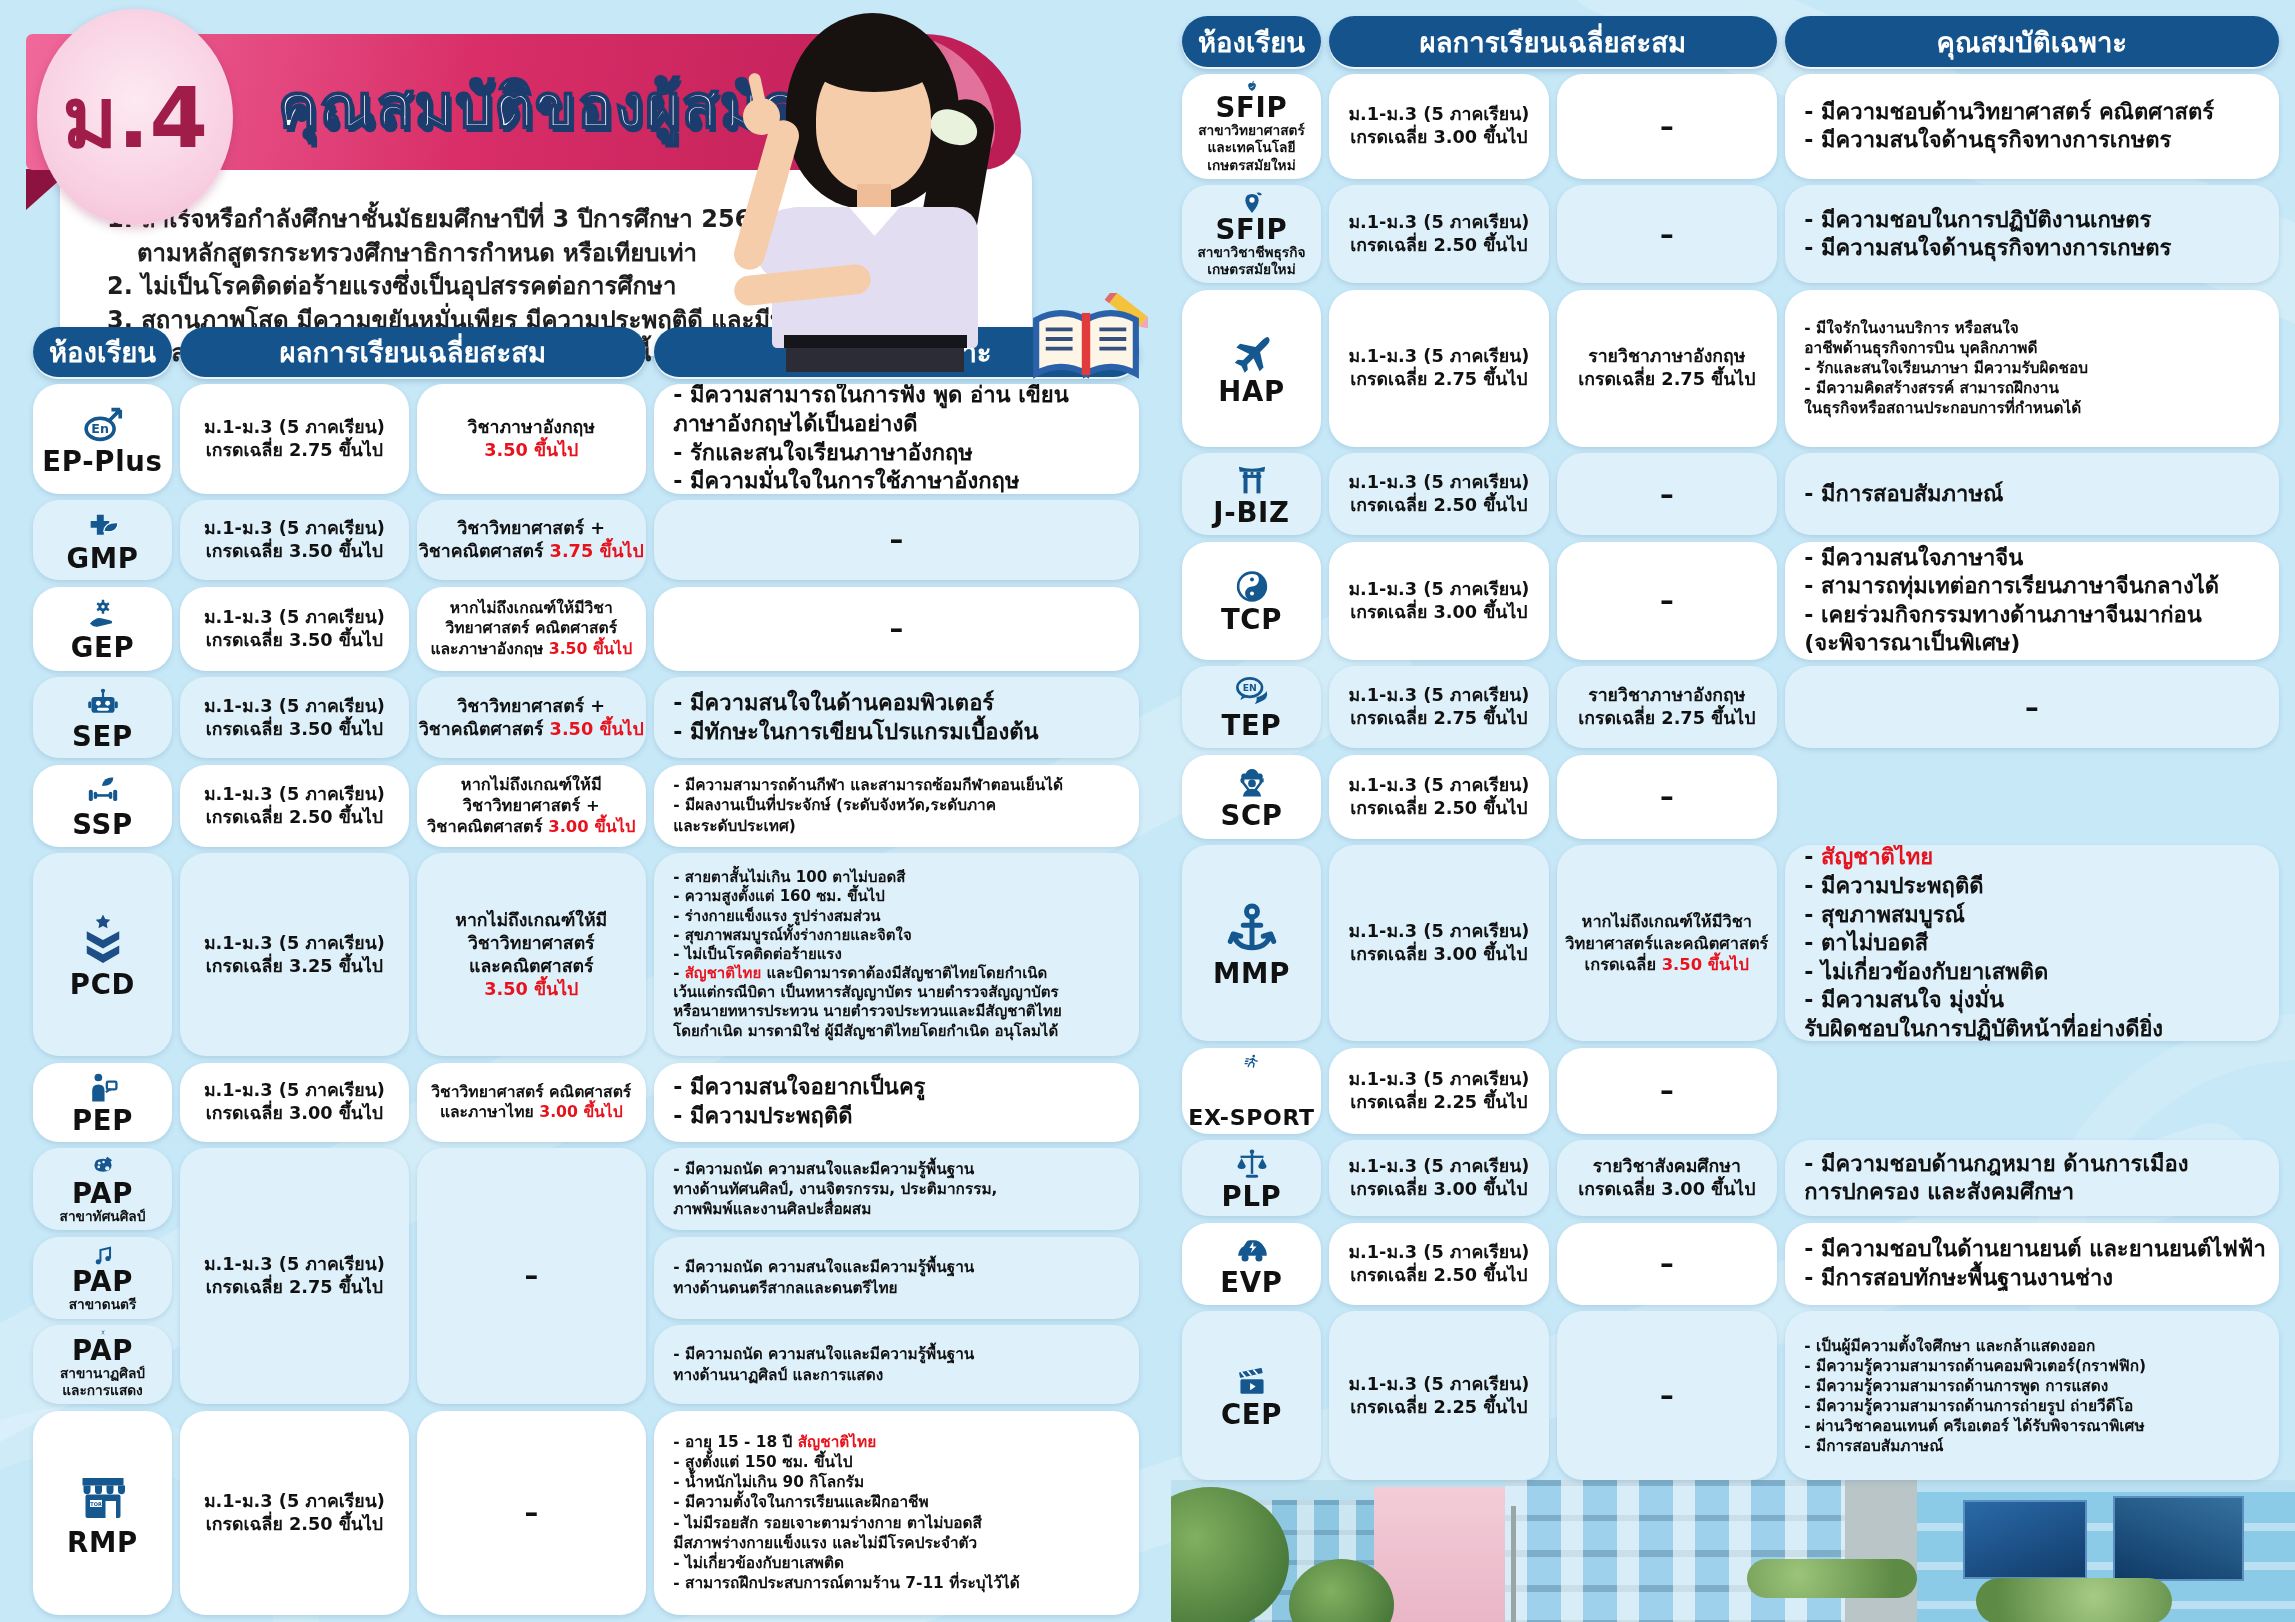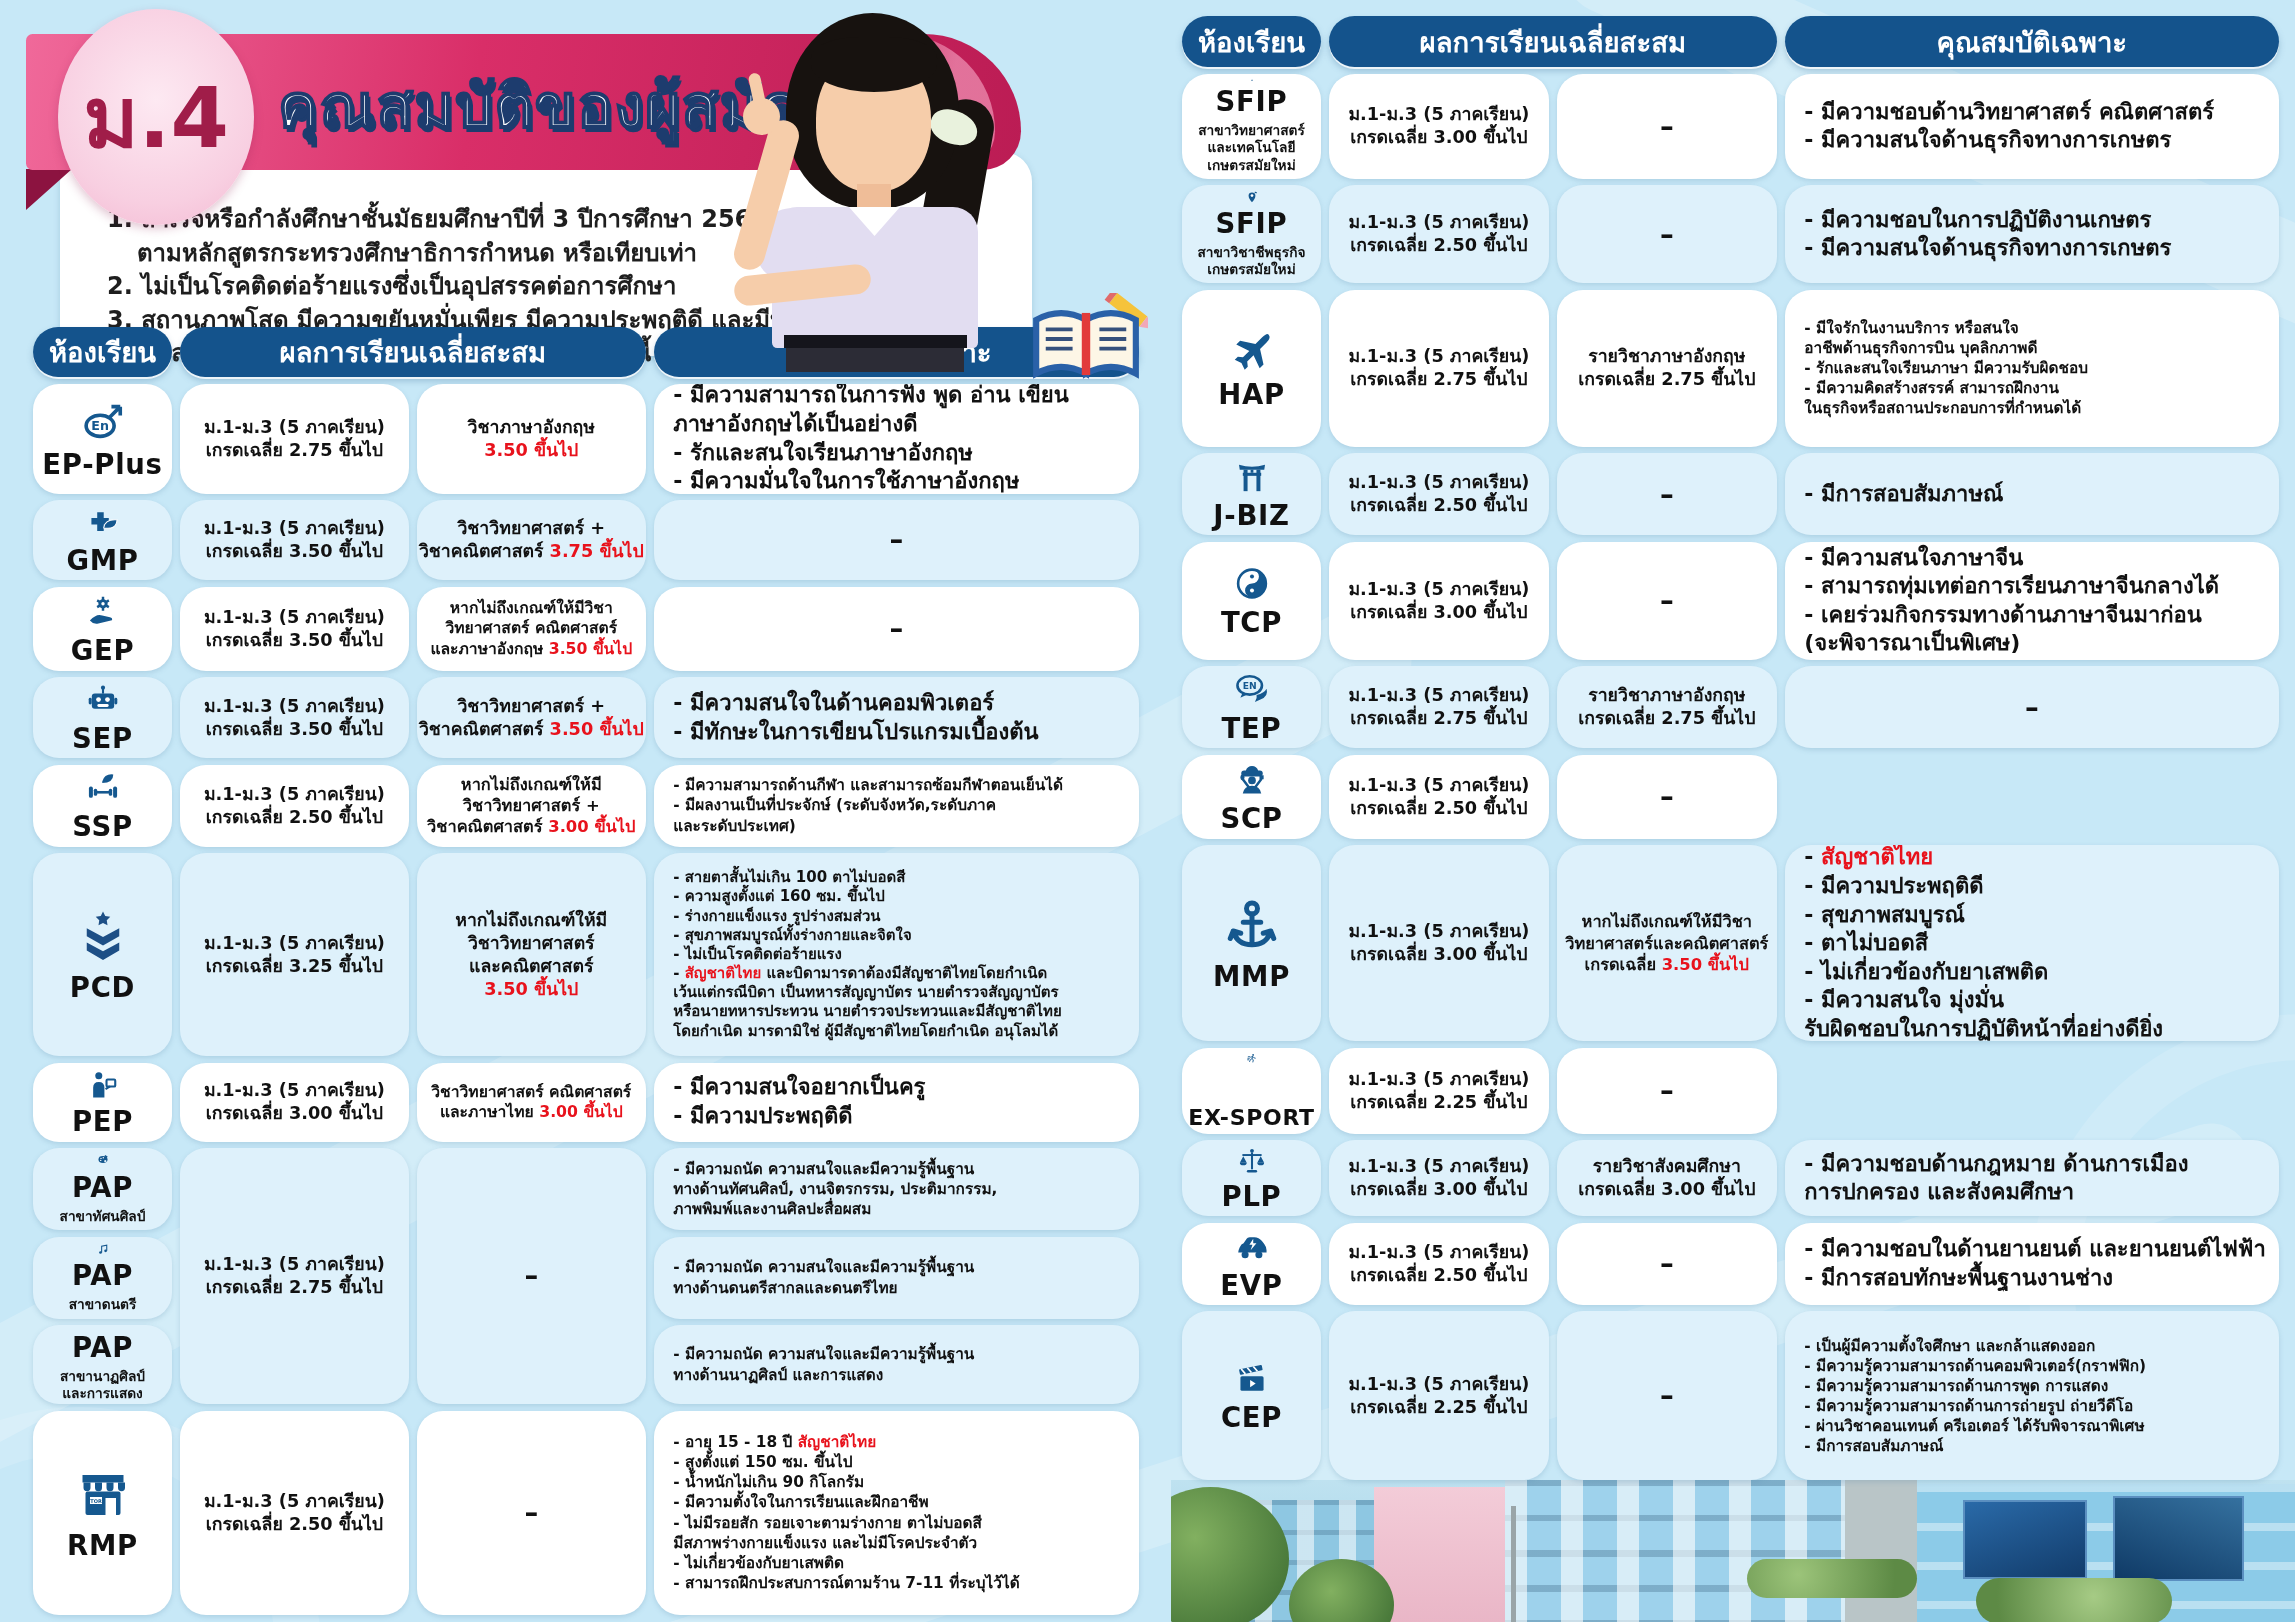--- a/index.html
+++ b/index.html
@@ -12,21 +12,21 @@
 
   
   .banner{position:absolute;left:26px;top:34px;width:995px;height:136px;z-index:3;
     background:linear-gradient(100deg,#f0699a 0%,#d92e68 45%,#bb1c54 100%);
     border-radius:6.5px 98px 39px 6.5px;}
   .banner:after{content:"";position:absolute;right:26px;top:0;width:170px;height:100%;
     background:linear-gradient(100deg,rgba(255,255,255,0) 0%,rgba(255,182,210,.55) 70%);
     border-radius:0 98px 39px 0;}
   .banner-fold{position:absolute;left:26px;top:169px;width:0;height:0;z-index:2;
     border-top:41px solid #8c1340;border-right:46px solid transparent;}
-  .badge{position:absolute;left:58px;top:9.2px;width:196px;height:216px;border-radius:50%;z-index:5;
+  .badge{position:absolute;left:37px;top:9.2px;width:196px;height:216px;border-radius:50%;z-index:5;
     background:radial-gradient(circle at 50% 42%,#fde9f2 0%,#f8cfe1 65%,#f3b9d2 100%);
     display:flex;align-items:center;justify-content:center;box-shadow:0 3.9px 9.2px rgba(140,30,80,.25);}
   .badge span{font-size:84px;font-weight:bold;color:#a01d49;}
   .page-title{position:absolute;left:278px;top:58px;z-index:4;font-size:60px;font-weight:bold;color:#fff;
     -webkit-text-stroke:2px #1d3c6e;
     text-shadow:2.6px 3.9px 0 #1d3c6e,0 0 1.3px #1d3c6e;letter-spacing:1.3px;}
 
   .intro-panel{position:absolute;left:60px;top:152px;width:972px;height:204px;background:#fff;
     border-radius:29.4px;z-index:1;box-shadow:0 2.6px 6.5px rgba(90,140,170,.3);padding:51px 26px 0 47px;box-sizing:border-box;}
   .intro-item{font-size:24px;font-weight:600;color:#1e1e1e;line-height:1.4;white-space:pre-line;
@@ -66,21 +66,21 @@
   .cell{background:#fff;border-radius:26px;display:flex;align-items:center;justify-content:center;
     box-shadow:0 2px 5.2px rgba(90,140,170,.25);overflow:hidden;}
   .cell.alt{background:#def1fb;}
   .txt{white-space:pre-line;margin:0;font-size:17.7px;font-weight:600;color:#111;line-height:1.3;text-align:center;}
   .quals{justify-content:flex-start;padding:6.5px 13px 6.5px 19.6px;box-sizing:border-box;}
   .quals .txt{text-align:left;font-size:22px;}
   .quals .txt.small{font-size:15.4px;}
   .quals .txt.xs{font-size:15px;line-height:1.28;}
   .dashp{font-size:27.5px;font-weight:bold;}
   .red{color:#e8121c;}
-  .prog{flex-direction:column;padding:5.2px 2.6px;box-sizing:border-box;gap:6px;}
+  .prog{flex-direction:column;padding:5.2px 2.6px;box-sizing:border-box;gap:0;}
   .prog svg{width:58px;height:46px;}
   .prog.tall svg{width:72px;height:60px;}
   .prog.smico svg{width:46px;height:37px;}
   .code{font-size:27.5px;font-weight:bold;color:#111;letter-spacing:0.7px;line-height:1.05;}
   .code.sm{font-size:22px;margin-top:36px;}
   .sub{font-size:13.7px;font-weight:bold;color:#111;text-align:center;white-space:pre-line;line-height:1.25;}
 
   .book-icon{position:absolute;left:1024px;top:293px;width:124px;height:92px;z-index:7;}
 
   

